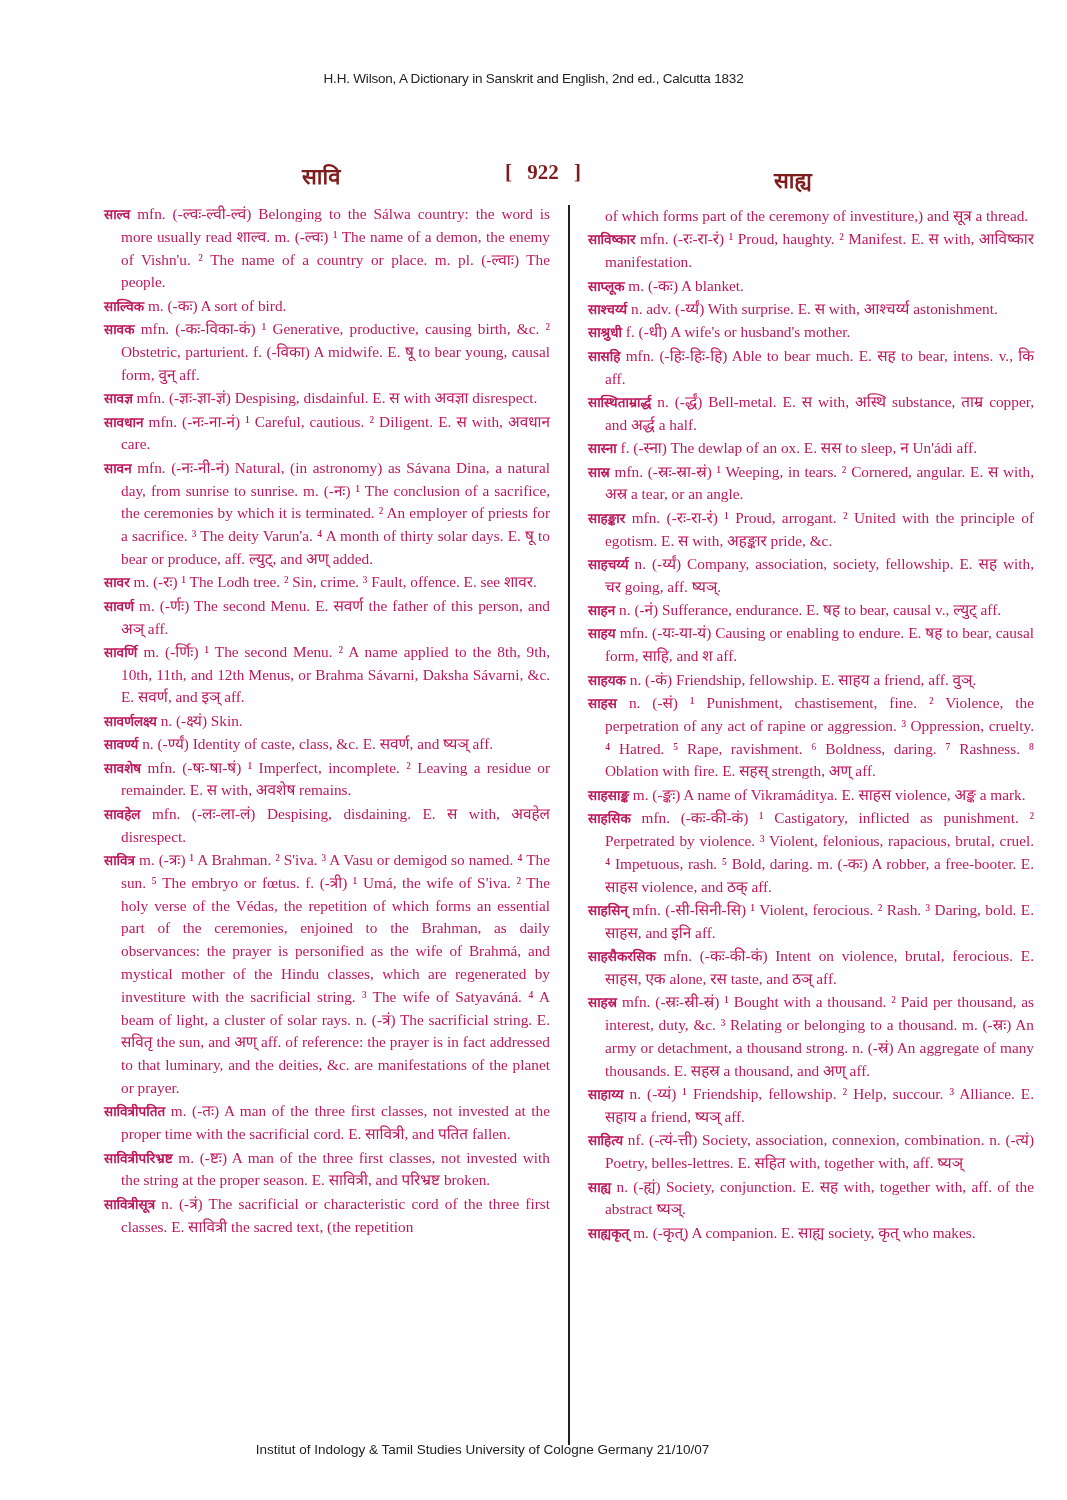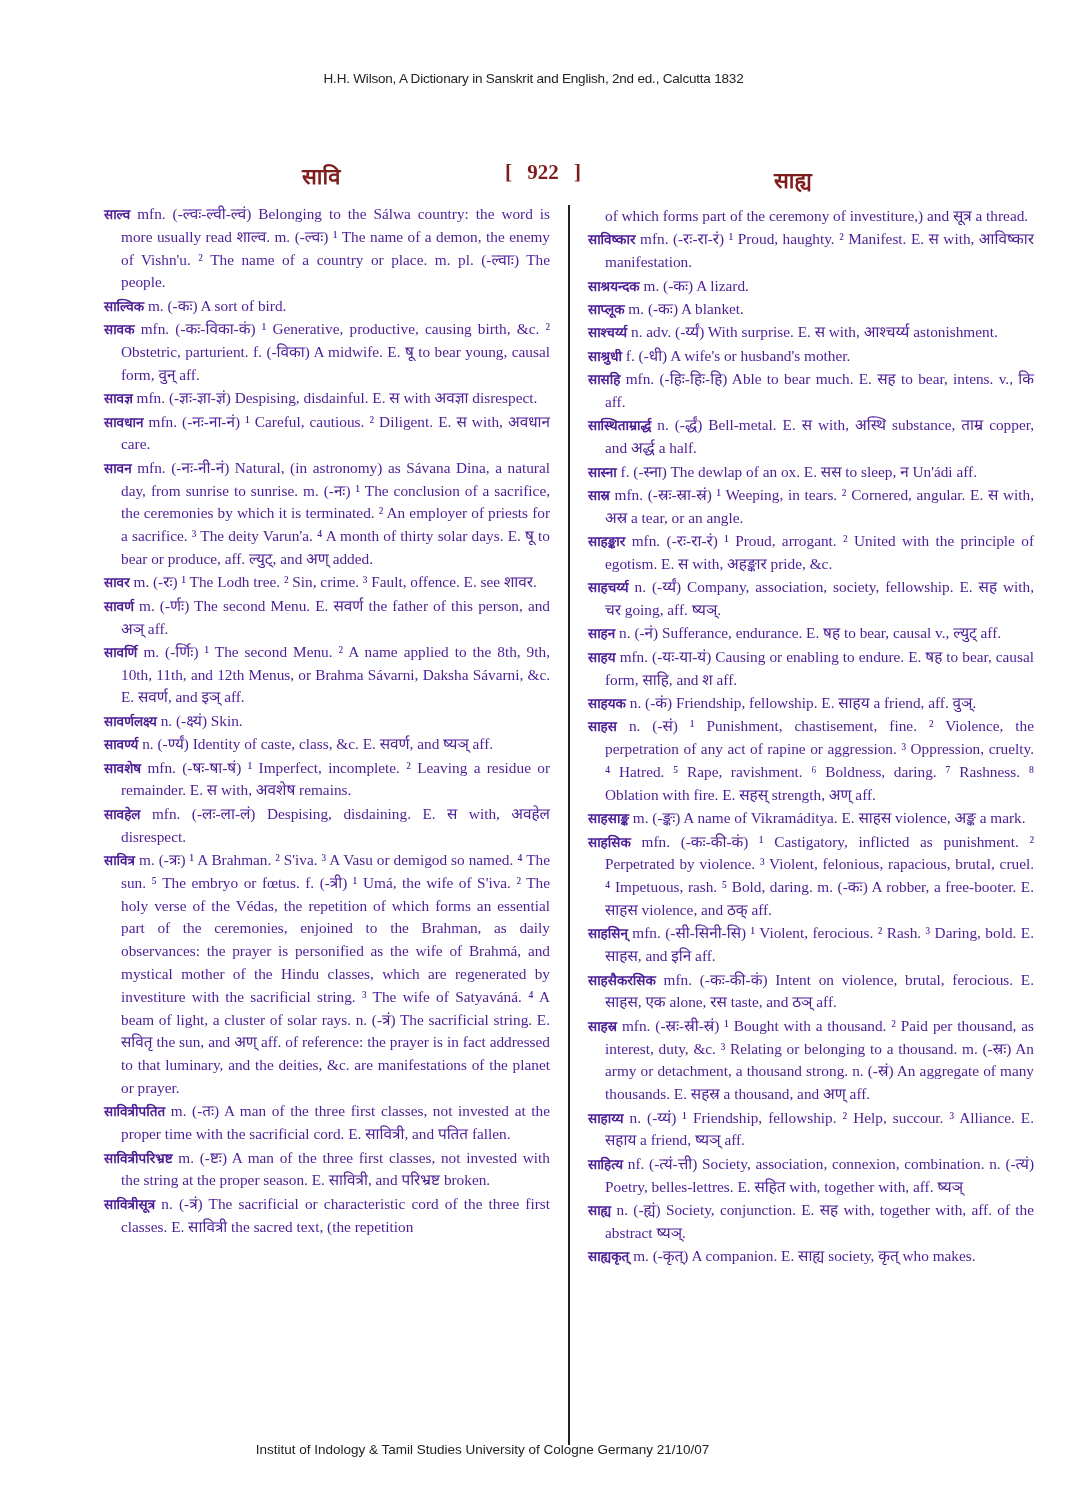--- a/index.html
+++ b/index.html
@@ -8,21 +8,21 @@
     position: absolute; top: 64px; left: 0; width: 1067px; text-align: center;
     font-family: "Liberation Sans", sans-serif; font-size: 13.5px; color: #222; letter-spacing: -0.2px; margin-top: 7px;
   }
   .page-head { position: absolute; top: 160px; left: 0; width: 1067px; height: 40px;
     font-family: "Liberation Serif", serif; color: #7f1d1d; }
   .head-left { position: absolute; left: 302px; top: 0; font-size: 22px; font-weight: bold; }
   .head-center { position: absolute; left: 505px; top: 0; font-size: 21px; font-weight: bold; word-spacing: 10px; }
   .head-right { position: absolute; left: 774px; top: 4px; font-size: 22px; font-weight: bold; }
   .column {
     position: absolute; top: 203px; width: 446px;
-    font-family: "Liberation Serif", serif; font-size: 15.3px; line-height: 22.8px; color: #4c1d95;
+    font-family: "Liberation Serif", serif; font-size: 15.3px; line-height: 22.8px; color: #be185d;
   }
   .col-left { left: 104px; }
   .col-right { left: 588px; top: 205px; }
   .divider { position: absolute; left: 568px; top: 205px; width: 1.5px; height: 1240px; background: #222; }
   .entry { padding-left: 17px; text-indent: -17px; text-align: justify; margin: 0 0 0.6px 0; }
   .entry.cont { padding-left: 17px; text-indent: 0; }
   .hw { font-weight: bold; font-family: "DejaVu Sans", sans-serif; font-size: 13.5px; }
   .footer {
     position: absolute; top: 1442px; left: 0; width: 925px; text-align: center;
     font-family: "Liberation Sans", sans-serif; font-size: 13.5px; color: #222; padding-left: 40px; box-sizing: border-box;
@@ -55,21 +55,20 @@
     <p class="entry"><span class="hw">सावहेल</span><span> mfn. (-लः-ला-लं) Despising, disdaining. E. स with, अवहेल disrespect.</span></p>
     <p class="entry"><span class="hw">सावित्र</span><span> m. (-त्रः) ¹ A Brahman. ² S'iva. ³ A Vasu or demigod so named. ⁴ The sun. ⁵ The embryo or fœtus. f. (-त्री) ¹ Umá, the wife of S'iva. ² The holy verse of the Védas, the repetition of which forms an essential part of the ceremonies, enjoined to the Brahman, as daily observances: the prayer is personified as the wife of Brahmá, and mystical mother of the Hindu classes, which are regenerated by investiture with the sacrificial string. ³ The wife of Satyaváná. ⁴ A beam of light, a cluster of solar rays. n. (-त्रं) The sacrificial string. E. सवितृ the sun, and अण् aff. of reference: the prayer is in fact addressed to that luminary, and the deities, &amp;c. are manifestations of the planet or prayer.</span></p>
     <p class="entry"><span class="hw">सावित्रीपतित</span><span> m. (-तः) A man of the three first classes, not invested at the proper time with the sacrificial cord. E. सावित्री, and पतित fallen.</span></p>
     <p class="entry"><span class="hw">सावित्रीपरिभ्रष्ट</span><span> m. (-ष्टः) A man of the three first classes, not invested with the string at the proper season. E. सावित्री, and परिभ्रष्ट broken.</span></p>
     <p class="entry"><span class="hw">सावित्रीसूत्र</span><span> n. (-त्रं) The sacrificial or characteristic cord of the three first classes. E. सावित्री the sacred text, (the repetition</span></p>
   </div>
 <div class="divider"></div>
 <div class="column col-right" id="col-right">
     <p class="entry cont"><span>of which forms part of the ceremony of investiture,) and सूत्र a thread.</span></p>
     <p class="entry"><span class="hw">साविष्कार</span><span> mfn. (-रः-रा-रं) ¹ Proud, haughty. ² Manifest. E. स with, आविष्कार manifestation.</span></p>
-    <p class="entry"><span class="hw">साश्रयन्दक</span><span> m. (-कः) A lizard.</span></p>
     <p class="entry"><span class="hw">साप्लूक</span><span> m. (-कः) A blanket.</span></p>
     <p class="entry"><span class="hw">साश्चर्य्य</span><span> n. adv. (-र्य्यं) With surprise. E. स with, आश्चर्य्य astonishment.</span></p>
     <p class="entry"><span class="hw">साश्रुधी</span><span> f. (-धी) A wife's or husband's mother.</span></p>
     <p class="entry"><span class="hw">सासहि</span><span> mfn. (-हिः-हिः-हि) Able to bear much. E. सह to bear, intens. v., कि aff.</span></p>
     <p class="entry"><span class="hw">सास्थिताम्रार्द्ध</span><span> n. (-र्द्धं) Bell-metal. E. स with, अस्थि substance, ताम्र copper, and अर्द्ध a half.</span></p>
     <p class="entry"><span class="hw">सास्ना</span><span> f. (-स्ना) The dewlap of an ox. E. सस to sleep, न Un'ádi aff.</span></p>
     <p class="entry"><span class="hw">सास्र</span><span> mfn. (-स्रः-स्रा-स्रं) ¹ Weeping, in tears. ² Cornered, angular. E. स with, अस्र a tear, or an angle.</span></p>
     <p class="entry"><span class="hw">साहङ्कार</span><span> mfn. (-रः-रा-रं) ¹ Proud, arrogant. ² United with the principle of egotism. E. स with, अहङ्कार pride, &amp;c.</span></p>
     <p class="entry"><span class="hw">साहचर्य्य</span><span> n. (-र्य्यं) Company, association, society, fellowship. E. सह with, चर going, aff. ष्यञ्.</span></p>
     <p class="entry"><span class="hw">साहन</span><span> n. (-नं) Sufferance, endurance. E. षह to bear, causal v., ल्युट् aff.</span></p>

